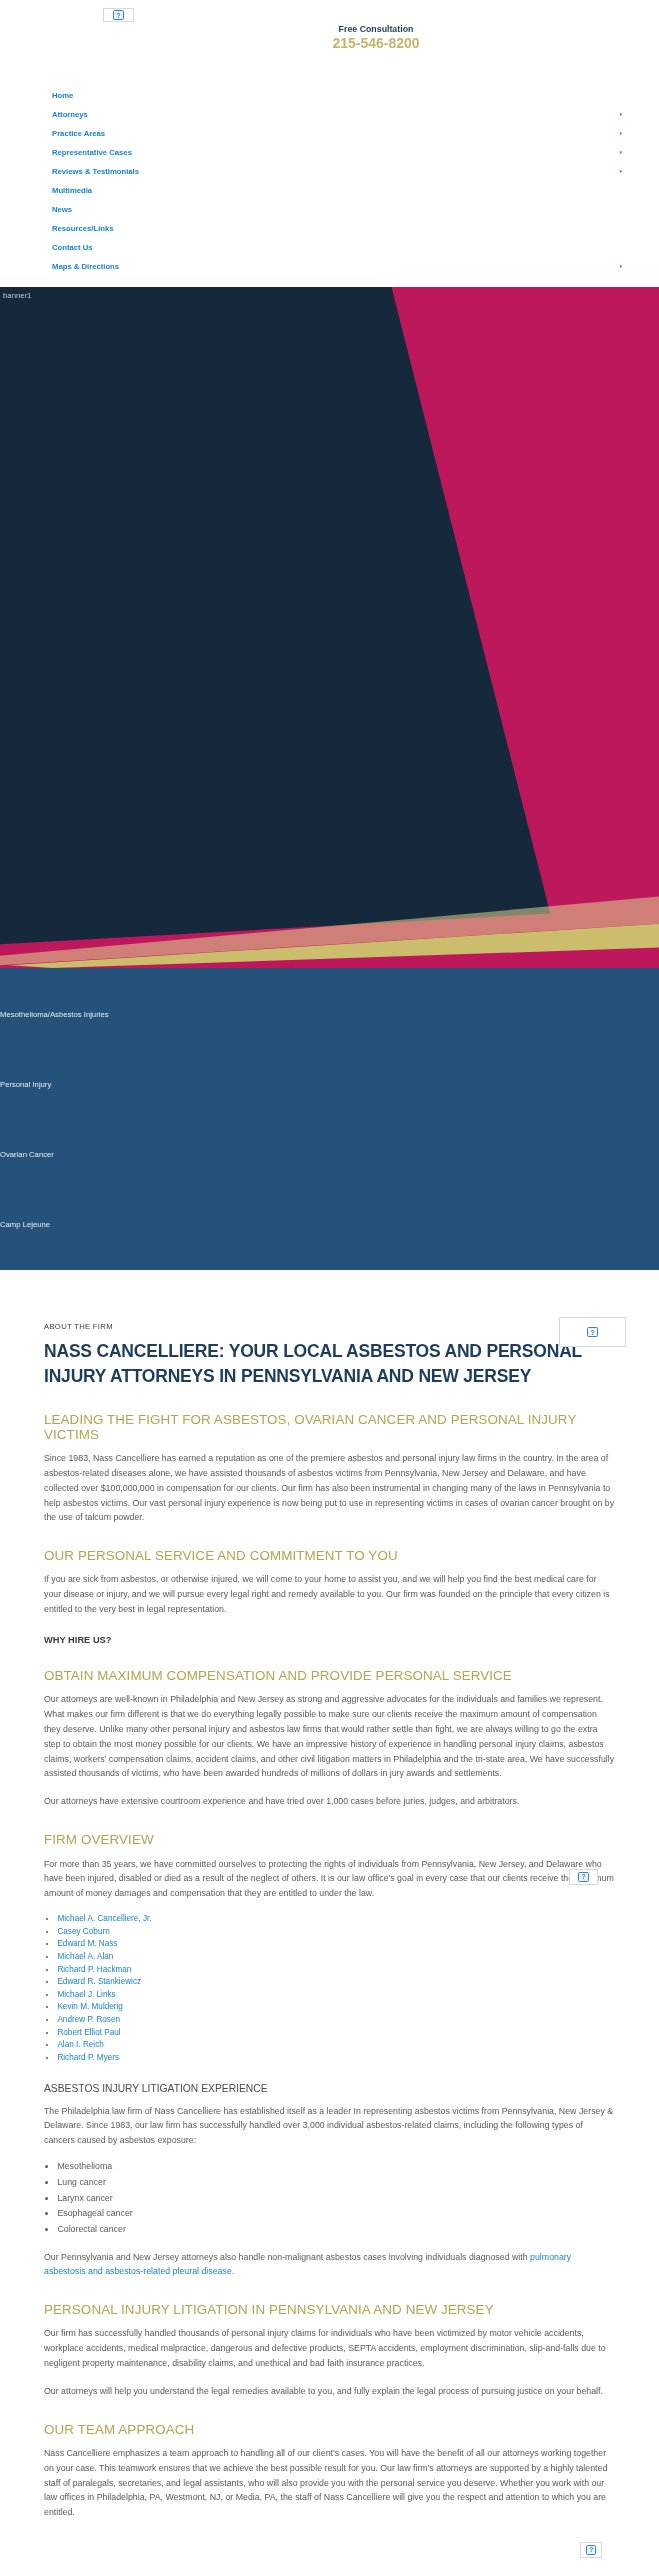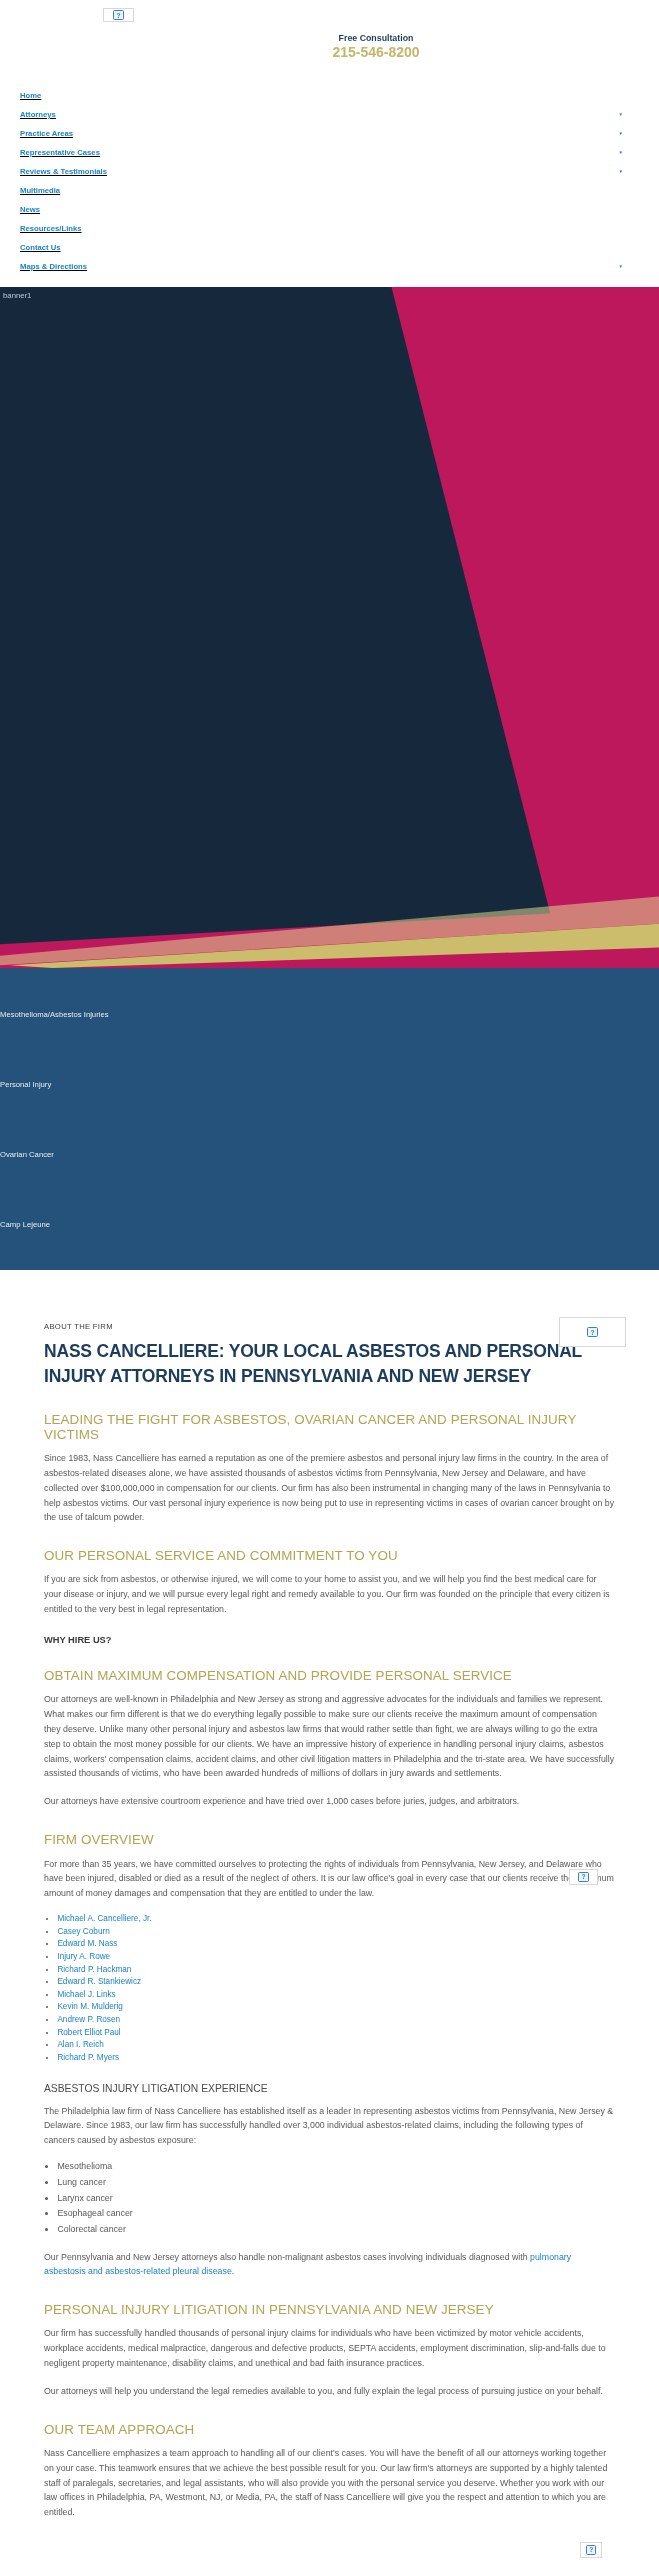--- a/index.html
+++ b/index.html
@@ -8,25 +8,25 @@
 
   
   .bimg { border: 0.5px solid #d8d8d8; background: #fff; display: flex; align-items: center; justify-content: center; }
   .bimg-icon { width: 10.3px; height: 10.3px; border: 1px solid #3e7fb7; border-radius: 1.5px; background: #eaf2fa;
                color: #3e7fb7; font-size: 6.7px; font-weight: bold; display: flex; align-items: center; justify-content: center; }
   .bimg-icon::after { content: "?"; }
 
   
   .header { position: relative; height: 287px; background: #fff; }
   .logo-box { position: absolute; left: 103px; top: 8.2px; width: 31px; height: 14px; }
-  .consult { position: absolute; left: 376px; top: 33px; transform: translateX(-50%); text-align: center; white-space: nowrap; }
+  .consult { position: absolute; left: 376px; top: 24px; transform: translateX(-50%); text-align: center; white-space: nowrap; }
   .consult-label { color: #1d3c59; font-weight: bold; font-size: 8.8px; }
   .consult-phone { display: block; color: #c3b56a; font-weight: bold; font-size: 14px; margin-top: 1px; }
   .nav { position: absolute; left: 0; right: 0; top: 86px; list-style: none; }
-  .nav li { position: relative; height: 19px; line-height: 19px; padding-left: 20px; text-decoration: underline; }
+  .nav li { position: relative; height: 19px; line-height: 19px; padding-left: 52px; }
   .nav a { color: #1a82c9; font-weight: bold; font-size: 7.7px; }
   .nav .arrow { position: absolute; right: 36px; top: 0; color: #1a82c9; font-size: 4.6px; }
 
   
   .banner { position: relative; height: 681px; background: #be185d; overflow: hidden; }
   .banner-dark { position: absolute; inset: 0; background: #16293c; clip-path: polygon(0 0, 59.4% 0, 83.5% 92%, 0 96.5%); }
   .banner-stripe1 { position: absolute; inset: 0; background: rgba(222, 214, 142, 0.55); clip-path: polygon(0 98.2%, 100% 89.5%, 100% 93.5%, 0 99.6%); }
   .banner-stripe2 { position: absolute; inset: 0; background: #cbbd6b; clip-path: polygon(1.5% 99.6%, 100% 93.5%, 100% 97%, 8% 100%); }
   .banner-alt { position: absolute; left: 3.1px; top: 4.1px; color: #c3cad1; font-size: 7.7px; }
 
@@ -125,21 +125,21 @@
   <p>Our attorneys are well-known in Philadelphia and New Jersey as strong and aggressive advocates for the individuals and families we represent. What makes our firm different is that we do everything legally possible to make sure our clients receive the maximum amount of compensation they deserve. Unlike many other personal injury and asbestos law firms that would rather settle than fight, we are always willing to go the extra step to obtain the most money possible for our clients. We have an impressive history of experience in handling personal injury claims, asbestos claims, workers' compensation claims, accident claims, and other civil litigation matters in Philadelphia and the tri-state area. We have successfully assisted thousands of victims, who have been awarded hundreds of millions of dollars in jury awards and settlements.</p>
   <p>Our attorneys have extensive courtroom experience and have tried over 1,000 cases before juries, judges, and arbitrators.</p>
 
   <h2 class="h-gold">FIRM OVERVIEW</h2>
   <p>For more than 35 years, we have committed ourselves to protecting the rights of individuals from Pennsylvania, New Jersey, and Delaware who have been injured, disabled or died as a result of the neglect of others. It is our law office's goal in every case that our clients receive the maximum amount of money damages and compensation that they are entitled to under the law.</p>
 
   <ul class="lawyers">
     <li><a>Michael A. Cancelliere, Jr.</a></li>
     <li><a>Casey Coburn</a></li>
     <li><a>Edward M. Nass</a></li>
-    <li><a>Injury A. Rowe</a></li>
+    <li><a>Michael A. Alan</a></li>
     <li><a>Richard P. Hackman</a></li>
     <li><a>Edward R. Stankiewicz</a></li>
     <li><a>Michael J. Links</a></li>
     <li><a>Kevin M. Mulderig</a></li>
     <li><a>Andrew P. Rosen</a></li>
     <li><a>Robert Elliot Paul</a></li>
     <li><a>Alan I. Reich</a></li>
     <li><a>Richard P. Myers</a></li>
   </ul>
 

